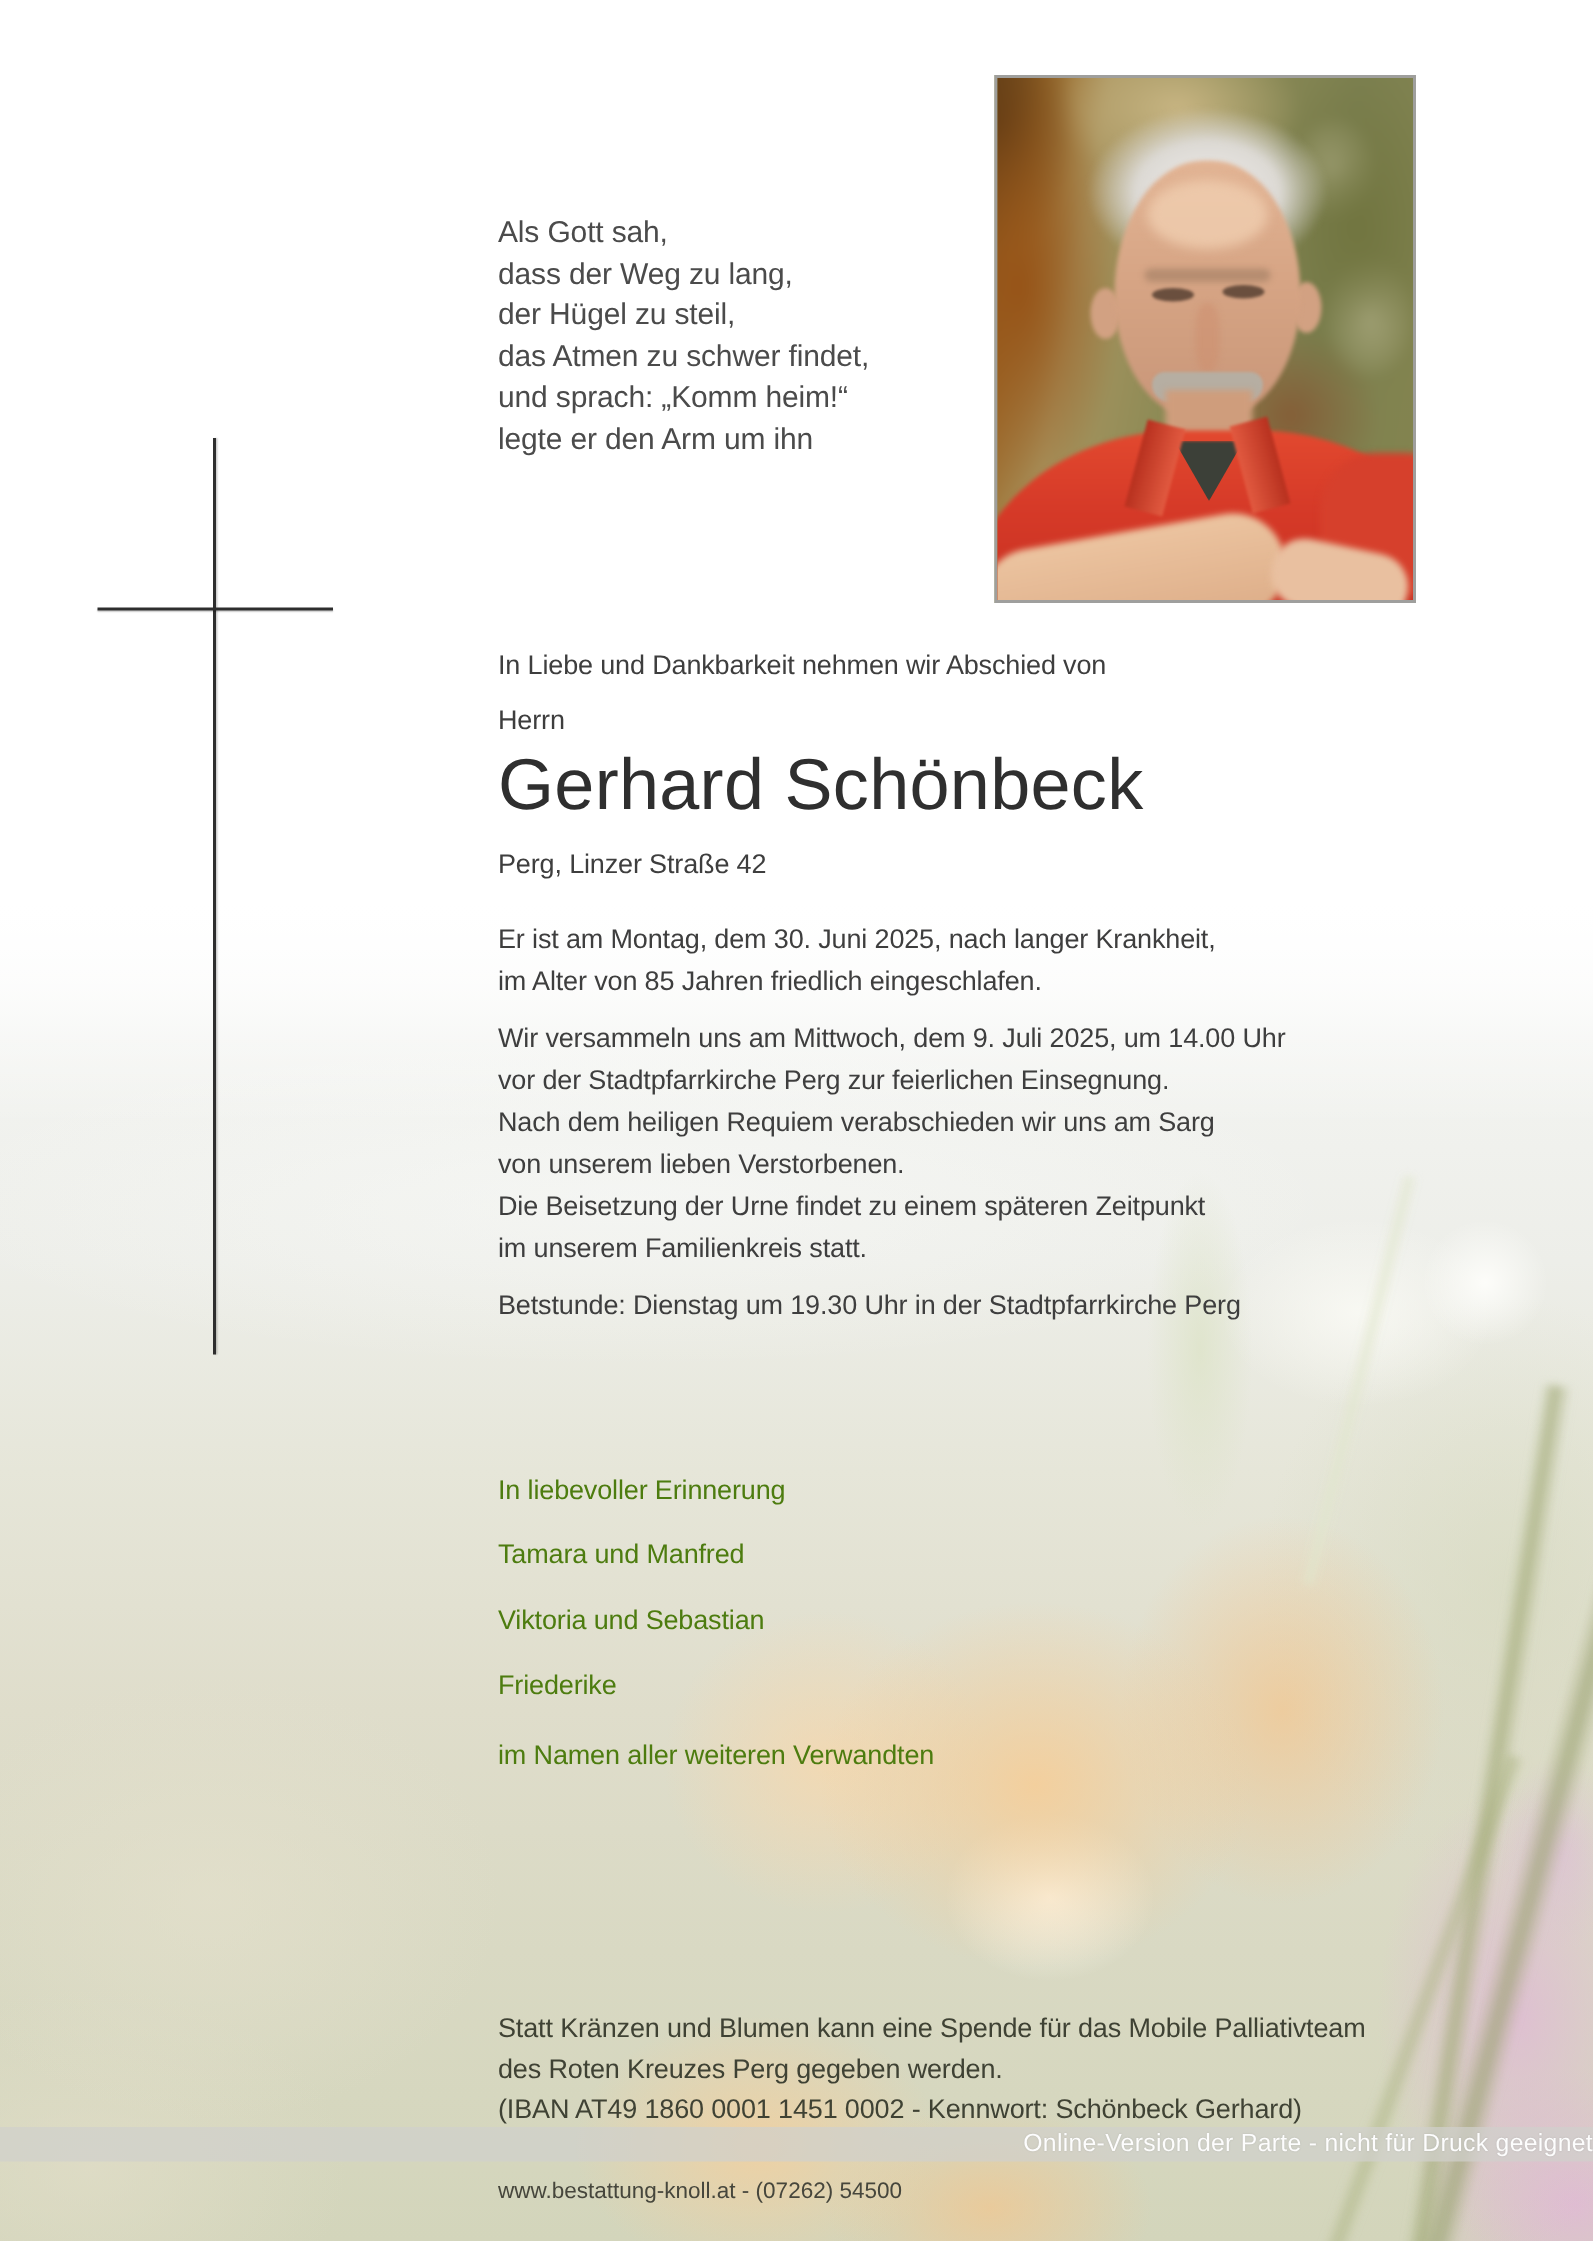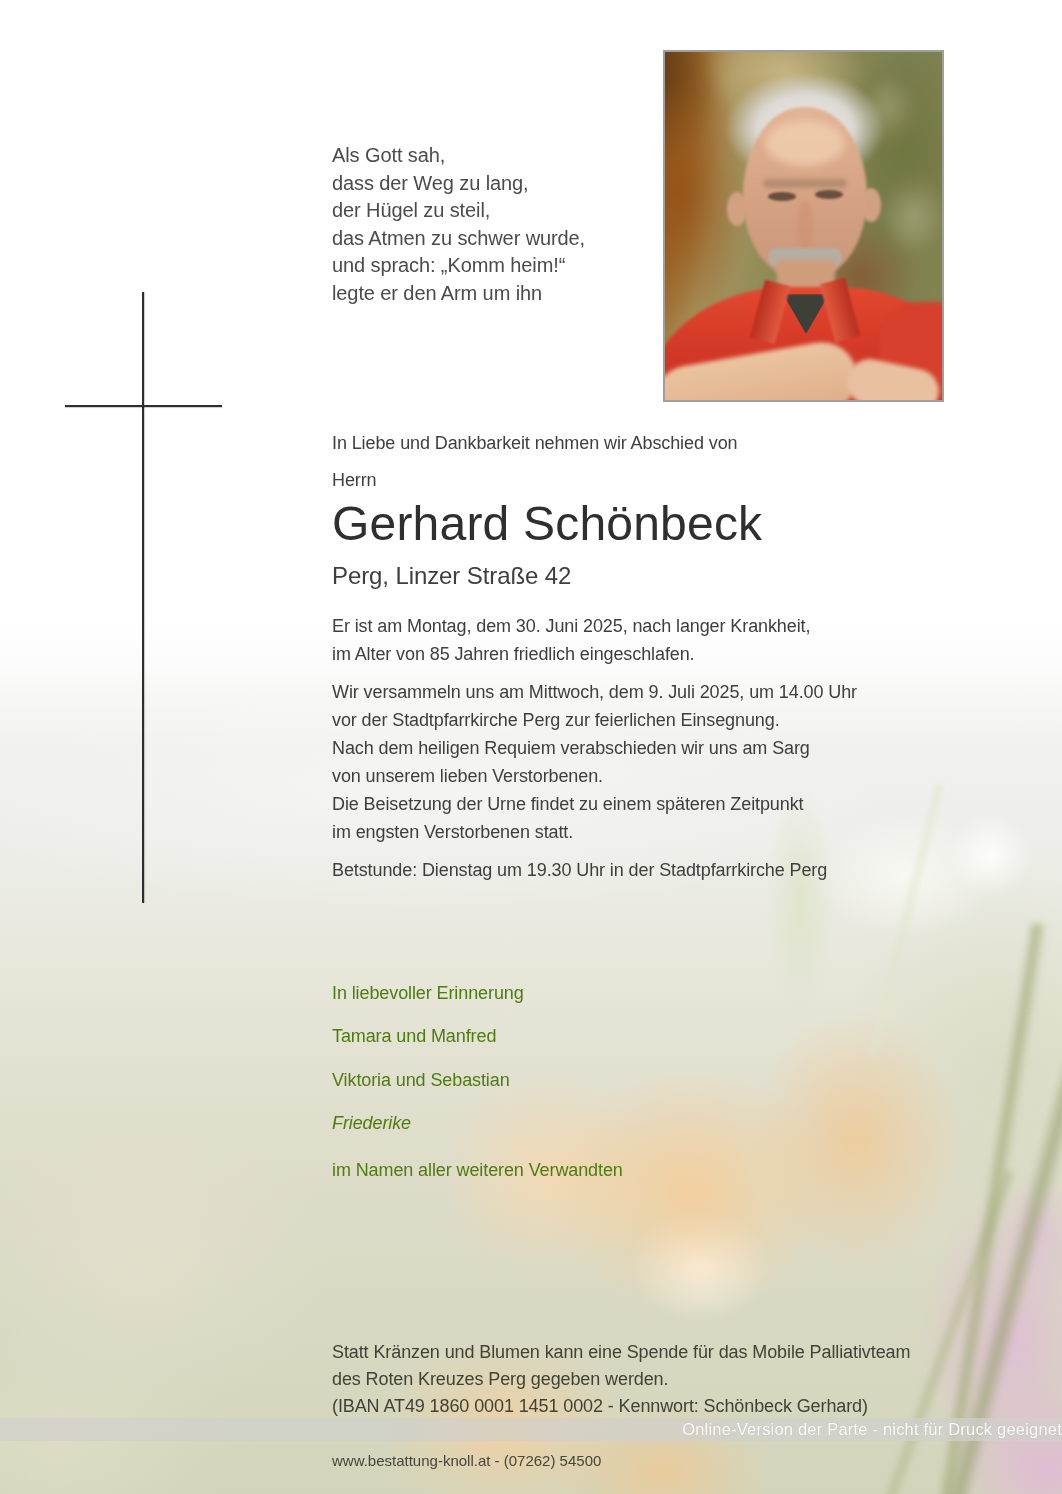--- a/index.html
+++ b/index.html
@@ -88,27 +88,27 @@
     background:linear-gradient(180deg,#ecc4a0,#ddad88);}
   .ph-hand{left:182px;top:312px;width:92px;height:46px;transform:rotate(12deg);border-radius:22px;background:#e9c0a0;filter:blur(2px);}
 
   
   .tb{position:absolute;left:332px;color:#3e3e3e;font-size:18px;line-height:28px;letter-spacing:-0.1px;}
   .tb .line{white-space:nowrap;}
   .poem{top:142px;color:#4b4b4b;font-size:20px;line-height:27.5px;}
   .intro{top:429px;}
   .salutation{top:466px;}
   .name{top:501px;font-size:48px;line-height:46px;color:#2f2f2f;letter-spacing:0.2px;}
-  .address{top:562px;font-size:24px;}
+  .address{top:562px;font-size:18px;}
   .para1{top:612px;}
   .para2{top:678px;}
   .para3{top:790px;}
   .prayer{top:856px;}
   .mem{color:#4d7c0f;}
-  .mem-0{top:979px;} .mem-1{top:1022px;} .mem-2{top:1066px;text-align:right;} .mem-3{top:1109px;font-style:italic;} .mem-4{top:1156px;}
+  .mem-0{top:979px;} .mem-1{top:1022px;} .mem-2{top:1066px;text-align:right;} .mem-3{top:1109px;} .mem-4{top:1156px;}
   .donation{top:1339px;color:#3f4234;line-height:27px;}
   .footer{top:1447px;font-size:15px;color:#46463c;letter-spacing:0;}
 
   
   .band{position:absolute;left:0;right:0;top:1418px;height:23px;background:rgba(208,208,204,0.72);
     display:flex;align-items:center;justify-content:flex-end;}
   .band span{color:#fdfdfd;font-size:16.5px;letter-spacing:0.2px;text-shadow:0 0 1px rgba(120,120,120,0.35);}
 </style>
 </head>
 <body>
@@ -151,21 +151,21 @@
     <div class="ph-collar-r"></div>
     <div class="ph-sleeve"></div>
     <div class="ph-arm"></div>
     <div class="ph-hand"></div>
   </div>
 
   <div class="tb poem">
     <div class="line">Als Gott sah,</div>
     <div class="line">dass der Weg zu lang,</div>
     <div class="line">der Hügel zu steil,</div>
-    <div class="line">das Atmen zu schwer wurde,</div>
+    <div class="line">das Atmen zu schwer findet,</div>
     <div class="line">und sprach: „Komm heim!“</div>
     <div class="line">legte er den Arm um ihn</div>
   </div>
 
   <div class="tb intro">
     <div class="line">In Liebe und Dankbarkeit nehmen wir Abschied von</div>
   </div>
 
   <div class="tb salutation">
     <div class="line">Herrn</div>
@@ -186,21 +186,21 @@
 
   <div class="tb para2">
     <div class="line">Wir versammeln uns am Mittwoch, dem 9. Juli 2025, um 14.00 Uhr</div>
     <div class="line">vor der Stadtpfarrkirche Perg zur feierlichen Einsegnung.</div>
     <div class="line">Nach dem heiligen Requiem verabschieden wir uns am Sarg</div>
     <div class="line">von unserem lieben Verstorbenen.</div>
   </div>
 
   <div class="tb para3">
     <div class="line">Die Beisetzung der Urne findet zu einem späteren Zeitpunkt</div>
-    <div class="line">im engsten Verstorbenen statt.</div>
+    <div class="line">im unserem Familienkreis statt.</div>
   </div>
 
   <div class="tb prayer">
     <div class="line">Betstunde: Dienstag um 19.30 Uhr in der Stadtpfarrkirche Perg</div>
   </div>
 
   <div class="tb mem mem-0">
     <div class="line">In liebevoller Erinnerung</div>
   </div>
   <div class="tb mem mem-1">

